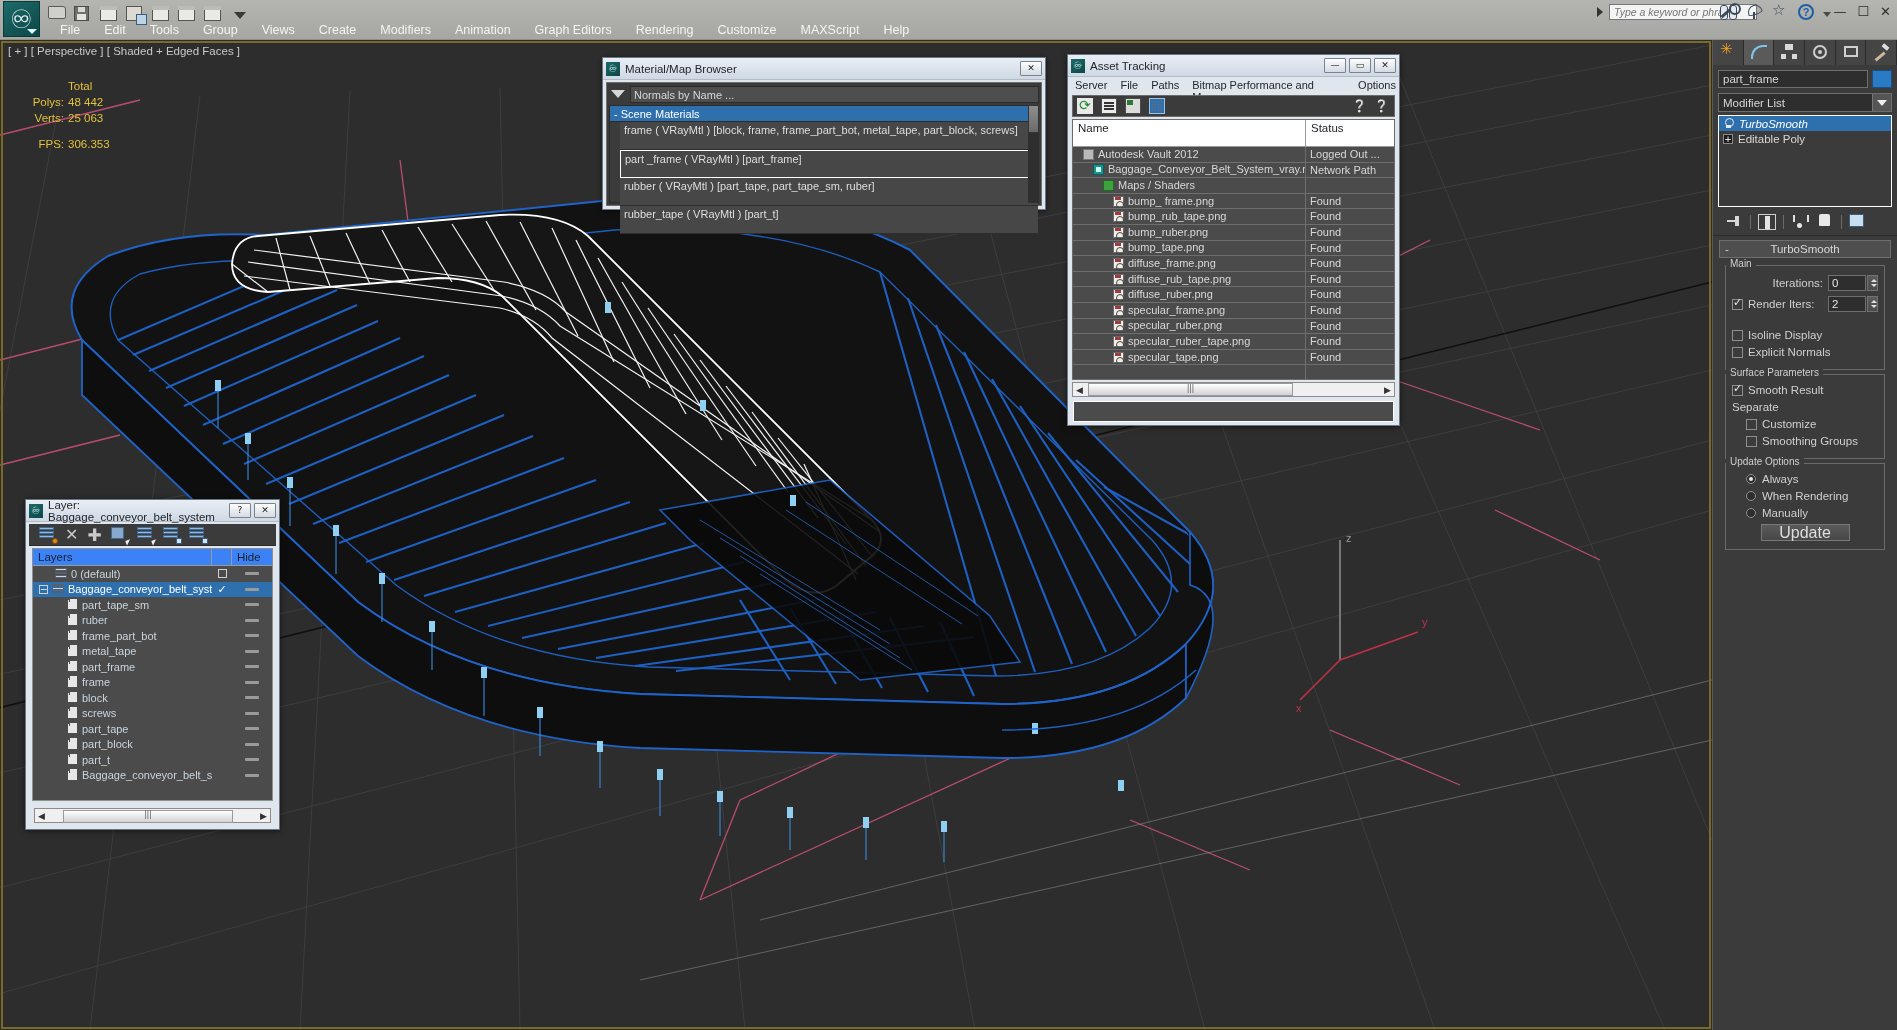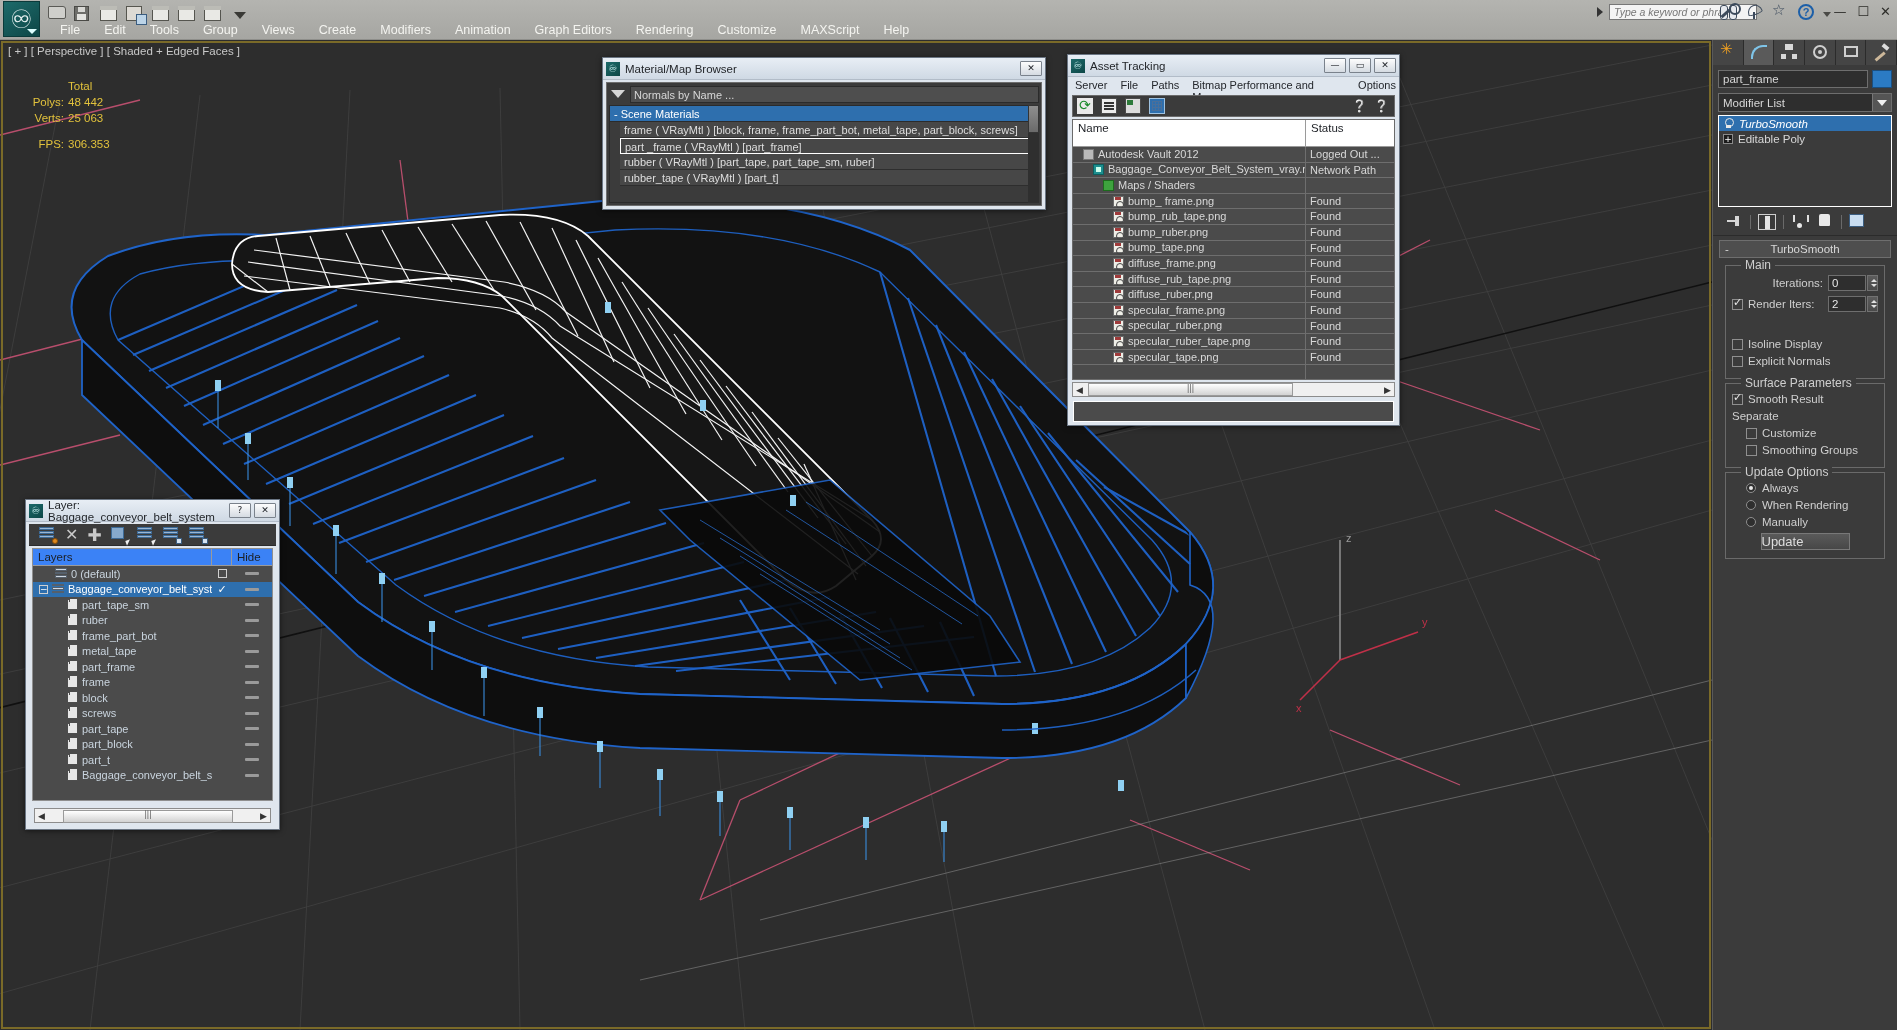--- a/index.html
+++ b/index.html
@@ -100,21 +100,21 @@
     background:#3b3b3b; border:1px solid #6d6d6d; }
   .mb-search{ position:absolute; left:2px; top:2px; right:2px; height:18px; display:flex; align-items:center;}
   .mb-tri{ width:0;height:0;border-left:7px solid transparent;border-right:7px solid transparent;
     border-top:8px solid #d6d6d6; margin:0 5px 0 2px;}
   .mb-sinput{ flex:1; height:17px; background:#4e4e4e; border:1px solid #2b2b2b;
     color:#d7d7d7; font-size:11px; padding:1px 3px; line-height:14px;}
   .mb-list{ position:absolute; left:2px; top:22px; right:2px; bottom:2px;
     background:#3b3b3b; border:1px solid #2b2b2b; }
   .mb-hdr{ height:16px; background:#2e6fae; color:#ffffff; font-size:11px;
     padding:1px 4px; line-height:14px; border-bottom:1px solid #2b2b2b;}
-  .mb-row{ height:16px; margin-left:10px; background:#474747; color:#dedede;
+  .mb-row{ height:28px; margin-left:10px; background:#474747; color:#dedede;
     font-size:11px; padding:1px 4px; line-height:14px; border-bottom:1px solid #2e2e2e;
     white-space:nowrap; overflow:hidden;}
   .mb-row.sel{ border:1.5px solid #ffffff; }
   .mb-scroll{ position:absolute; right:2px; top:22px; width:11px; bottom:2px; background:#2f2f2f;}
   .mb-thumb{ position:absolute; top:0; left:0; width:11px; height:28px;
     background:linear-gradient(#8e8e8e,#6a6a6a); border:1px solid #343434;}
 
   
   #assettrack{ left:1067px; top:54px; width:333px; height:372px; }
   .at-menu{ position:absolute; left:3px; top:24px; right:3px; height:15px;
@@ -277,42 +277,42 @@
     border-radius:50%;background:#e8e8e8;}
   .ic-trash{ background:#e8e8e8; width:11px; height:12px; margin-left:3px; border-radius:2px 2px 1px 1px;}
   .ic-cfg{ width:15px;height:13px;background:#c9ddf0;border:1px solid #3b5d80;}
 
   .rollup{ margin:4px 6px 0 6px; }
   .rollhead{ height:18px; background:#4e4e4e; border:1px solid #6e6e6e; color:#d8d8d8;
     font-size:11.5px; text-align:center; line-height:16px; position:relative;}
   .rollhead .minus{ position:absolute; left:5px; top:0; }
   .rollbody{ background:#3b3b3b; padding:3px 0 4px 0; }
   .group{ margin:4px 6px; border:1px solid #6a6a6a; padding:9px 6px 6px 6px; position:relative;}
-  .group > .glabel{ position:absolute; top:-8px; left:15px; background:#3b3b3b; padding:0 4px;
-    font-size:12px; color:#cfcfcf; }
+  .group > .glabel{ position:absolute; top:-8px; left:0; background:#3b3b3b; padding:0 4px;
+    font-size:10px; color:#cfcfcf; }
   .frow{ display:flex; align-items:center; margin-bottom:5px; font-size:11.5px; color:#cfcfcf;}
   .frow .lbl{ flex:1; text-align:right; padding-right:5px; }
   .spinin{ width:38px; height:16px; background:#2e2e2e; border:1px solid #6e6e6e;
     color:#e6e6e6; font-size:11.5px; padding:0 3px; line-height:14px;}
   .spinbtn{ width:11px;height:16px; background:linear-gradient(#5c5c5c,#4a4a4a);
     border:1px solid #727272; margin-left:1px; position:relative;}
   .spinbtn:before{content:"";position:absolute;left:2.5px;top:3px;width:0;height:0;
     border-left:3px solid transparent;border-right:3px solid transparent;border-bottom:3px solid #e2e2e2;}
   .spinbtn:after{content:"";position:absolute;left:2.5px;bottom:3px;width:0;height:0;
     border-left:3px solid transparent;border-right:3px solid transparent;border-top:3px solid #e2e2e2;}
   .cb{ width:11px;height:11px;background:#3b3b3b;border:1.5px solid #8f8f8f;margin-right:5px;
     position:relative; flex:none;}
   .cb.on:after{content:"✓";position:absolute;left:0px;top:-4px;color:#e8e8e8;font-size:11px;
     font-family:"DejaVu Sans",sans-serif;}
   .rb{ width:10px;height:10px;border-radius:50%;border:1.5px solid #8f8f8f;background:#2e2e2e;
     margin-right:6px;position:relative;flex:none;}
   .rb.on:after{content:"";position:absolute;left:2px;top:2px;width:4px;height:4px;border-radius:50%;background:#e8e8e8;}
   .updbtn{ display:block; margin:4px auto 2px auto; width:89px; height:17px;
     background:linear-gradient(#5a5a5a,#474747); border:1px solid #787878; color:#dedede;
-    font-size:13px; text-align:left; line-height:15px;}
+    font-size:16px; text-align:center; line-height:15px;}
   .sub{ padding-left:14px; }
 </style>
 </head>
 <body>
 
 <div class="app">
 
   <div class="viewport">
     <svg class="gridsvg" width="1712" height="990">
       <rect width="1712" height="990" fill="#2d2d2d"></rect>
@@ -1083,21 +1083,21 @@
             <span class="lbl">Iterations:</span>
             <span class="spinin">0</span>
             <span class="spinbtn"></span>
           </div>
           <div class="frow">
             <span class="cb on"></span>
             <span class="lbl" style="text-align:left;flex:1">Render Iters:</span>
             <span class="spinin">2</span>
             <span class="spinbtn"></span>
           </div>
-          <div class="frow" style="margin-top:26px">
+          <div class="frow" style="margin-top:17px">
             <span class="cb"></span>
             <span>Isoline Display</span>
           </div>
           <div class="frow">
             <span class="cb"></span>
             <span>Explicit Normals</span>
           </div>
         </div>
 
         <div class="group">

